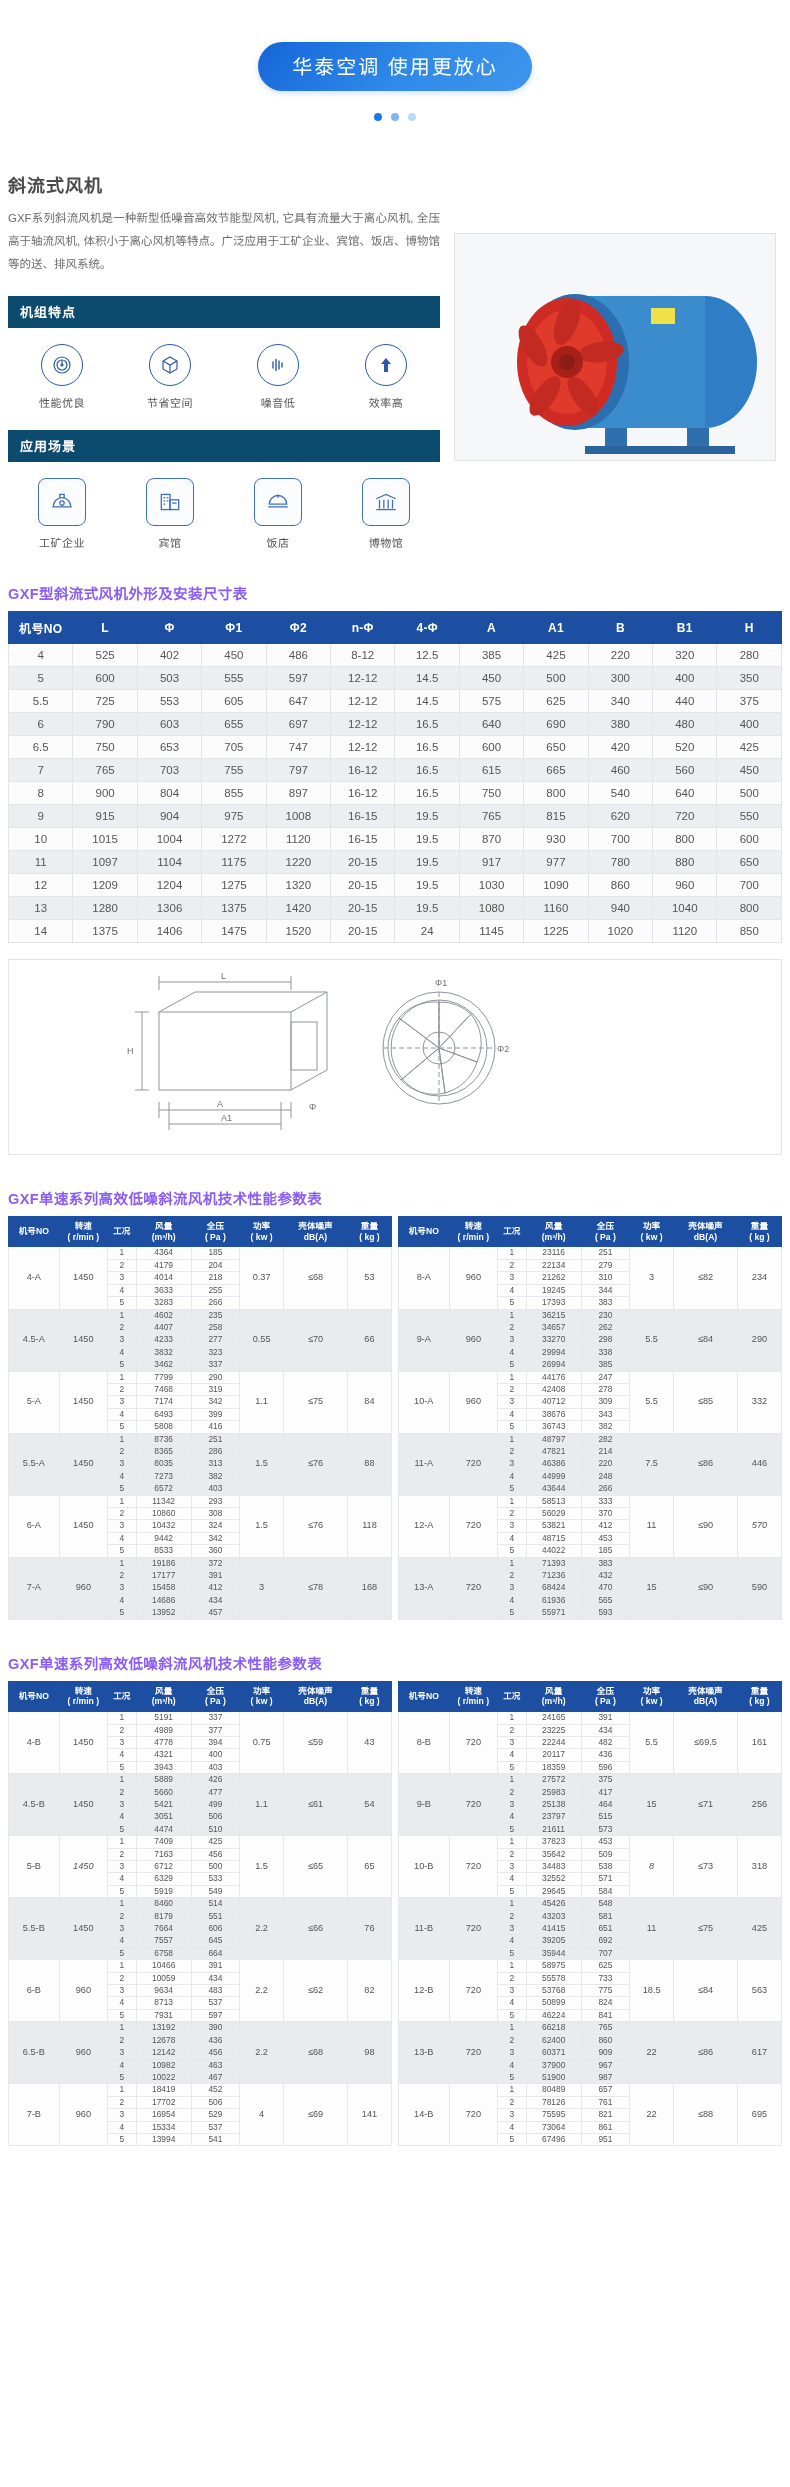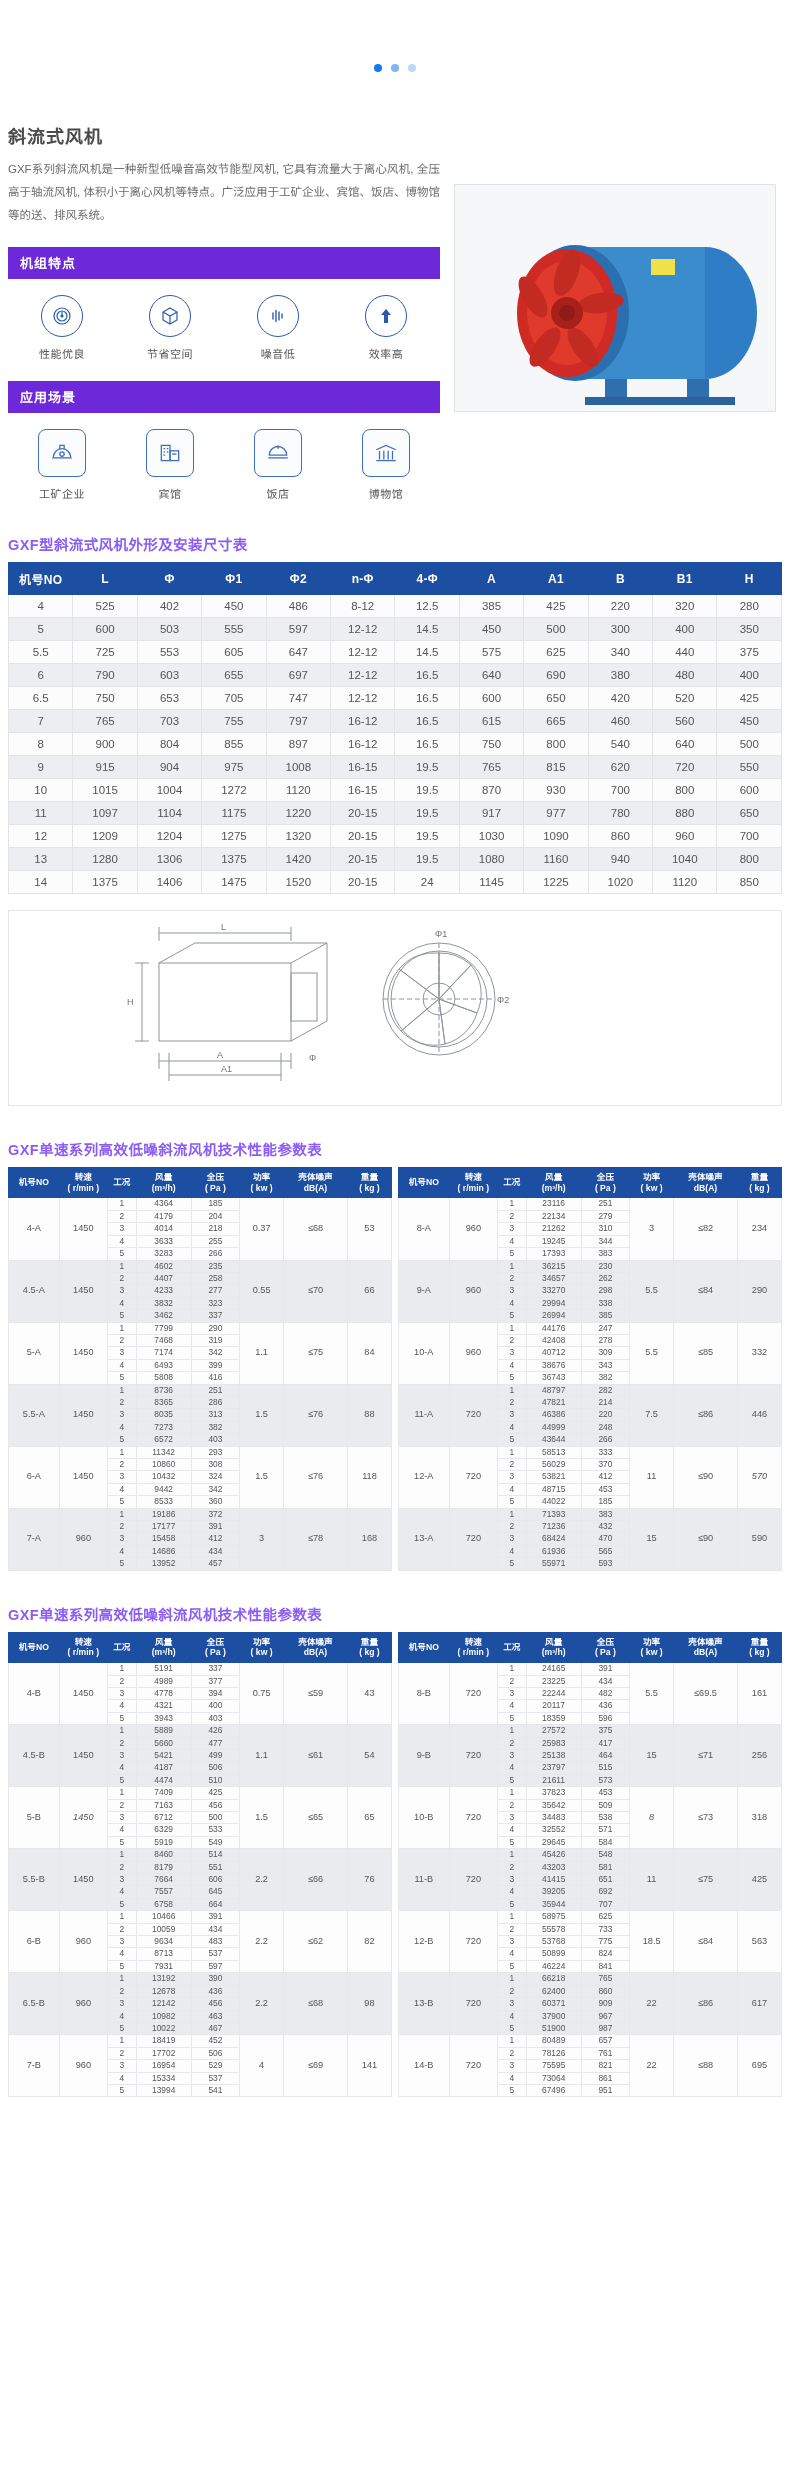--- a/index.html
+++ b/index.html
@@ -43,21 +43,21 @@
 
   
   .intro { display: flex; padding: 50px 8px 0 8px; gap: 14px; align-items: flex-start; }
   .intro-left { width: 432px; }
   .ser-title { font-size: 20px; font-weight: 700; color: #1c5fbe; letter-spacing: .5px; margin: 0 0 6px; }
   .ser-sub { font-size: 18px; font-weight: 700; color: #4a4a4a; margin: 0 0 10px; letter-spacing: 1px; }
   .ser-desc { font-size: 11.5px; line-height: 2.0; color: #6b6b6b; margin: 0; text-align: justify; }
 
   .sec-bar {
     margin-top: 20px;
-    background: #6d28d9;
+    background: #0c4a6e;
     color: #fff;
     font-size: 13px;
     font-weight: 700;
     padding: 6px 12px 7px;
     letter-spacing: 1px;
   }
   .icon-row { display: flex; margin-top: 16px; }
   .icon-cell { flex: 1; text-align: center; }
   .icon-circ {
     width: 42px; height: 42px; margin: 0 auto 8px;
@@ -124,20 +124,21 @@
   .col-no { width: 46px; } .col-rpm { width: 44px; } .col-cond { width: 26px; }
   .col-flow { width: 50px; } .col-pres { width: 44px; } .col-pow { width: 40px; }
   .col-noise { width: 58px; } .col-wt { width: 40px; }
 </style>
 </head>
 <body>
 
 <div class="page">
 
   <div class="hero">
+    <div class="pill">华泰空调  使用更放心</div>
     <div class="dots">
       <span class="dot d1"></span>
       <span class="dot d2"></span>
       <span class="dot d3"></span>
     </div>
   </div>
 
   <div class="intro">
     <div class="intro-left">
       <div class="ser-sub">斜流式风机</div>
@@ -995,21 +996,21 @@
             <td class="col-flow">5660</td>
             <td class="col-pres">477</td>
           </tr>
           <tr>
             <td class="col-cond">3</td>
             <td class="col-flow">5421</td>
             <td class="col-pres">499</td>
           </tr>
           <tr>
             <td class="col-cond">4</td>
-            <td class="col-flow">4187</td>
+            <td class="col-flow">3051</td>
             <td class="col-pres">506</td>
           </tr>
           <tr>
             <td class="col-cond">5</td>
             <td class="col-flow">4474</td>
             <td class="col-pres">510</td>
           </tr>
         </tbody>
         <tbody>
           <tr>

